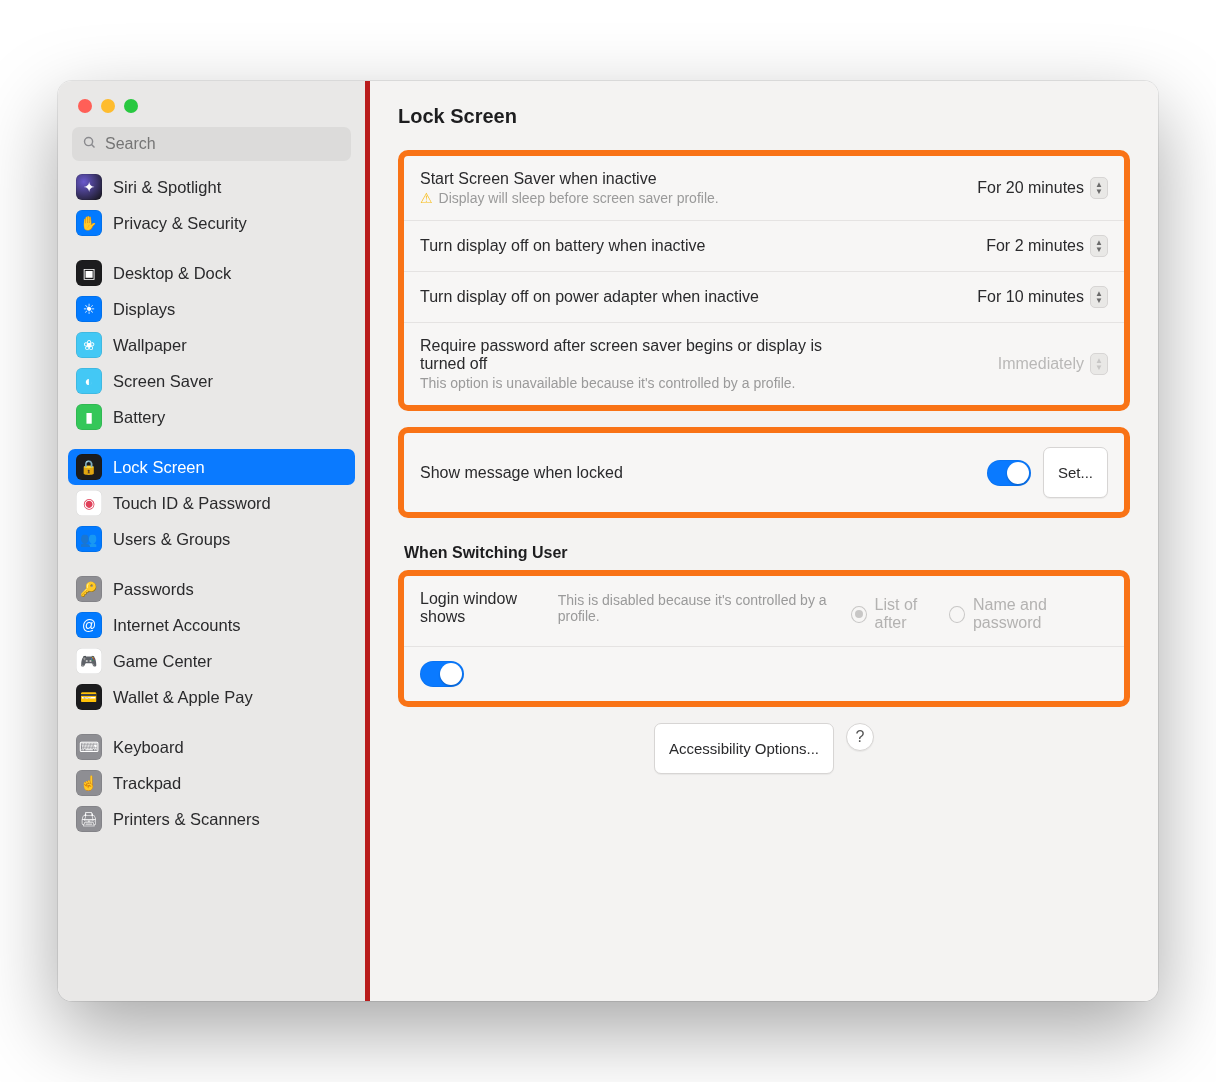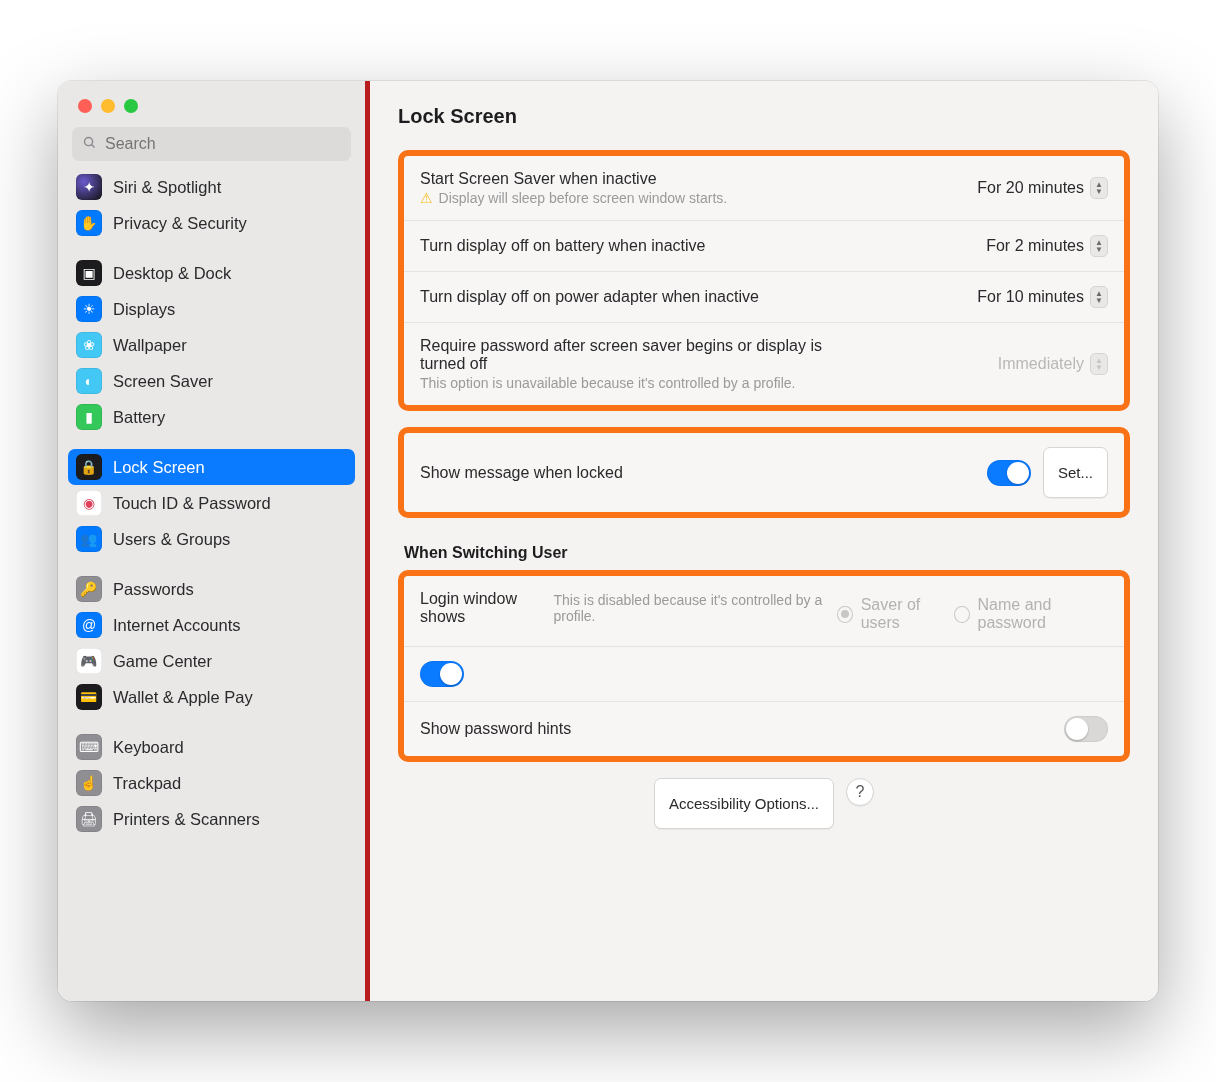--- a/index.html
+++ b/index.html
@@ -248,21 +248,21 @@
       <div class="main-title">Lock Screen</div>
     </div>
     <div class="main-scroll">
 
       <div class="panel">
         <div class="row">
           <div class="row-text">
             <div class="row-title">Start Screen Saver when inactive</div>
             <div class="row-sub">
               <span class="warn">⚠︎</span>
-              <span>Display will sleep before screen window starts.</span>
+              <span>Display will sleep before screen saver profile.</span>
             </div>
           </div>
           <div class="select">
             <span>For 20 minutes</span>
             <span class="stepper">▲<br>▼</span>
           </div>
         </div>
         <div class="row">
           <div class="row-text">
             <div class="row-title">Turn display off on battery when inactive</div>
@@ -304,36 +304,30 @@
       </div>
 
       <div class="section-heading">When Switching User</div>
 
       <div class="panel">
         <div class="row" style="align-items:flex-start; gap:2px;">
           <div class="row-title">Login window shows</div>
           <div class="row-sub">This is disabled because it's controlled by a profile.</div>
           <div class="radio-row">
             <span class="radio checked"></span>
-            <span>Saver of users</span>
+            <span>List of after</span>
           </div>
           <div class="radio-row">
             <span class="radio"></span>
             <span>Name and password</span>
           </div>
         </div>
         <div class="row">
           <div class="toggle on"></div>
         </div>
-        <div class="row">
-          <div class="row-text">
-            <div class="row-title">Show password hints</div>
-          </div>
-          <div class="toggle"></div>
-        </div>
       </div>
 
       <div class="footer-actions">
         <button class="btn">Accessibility Options...</button>
         <button class="help-btn">?</button>
       </div>
 
     </div>
   </div>
 </div>

